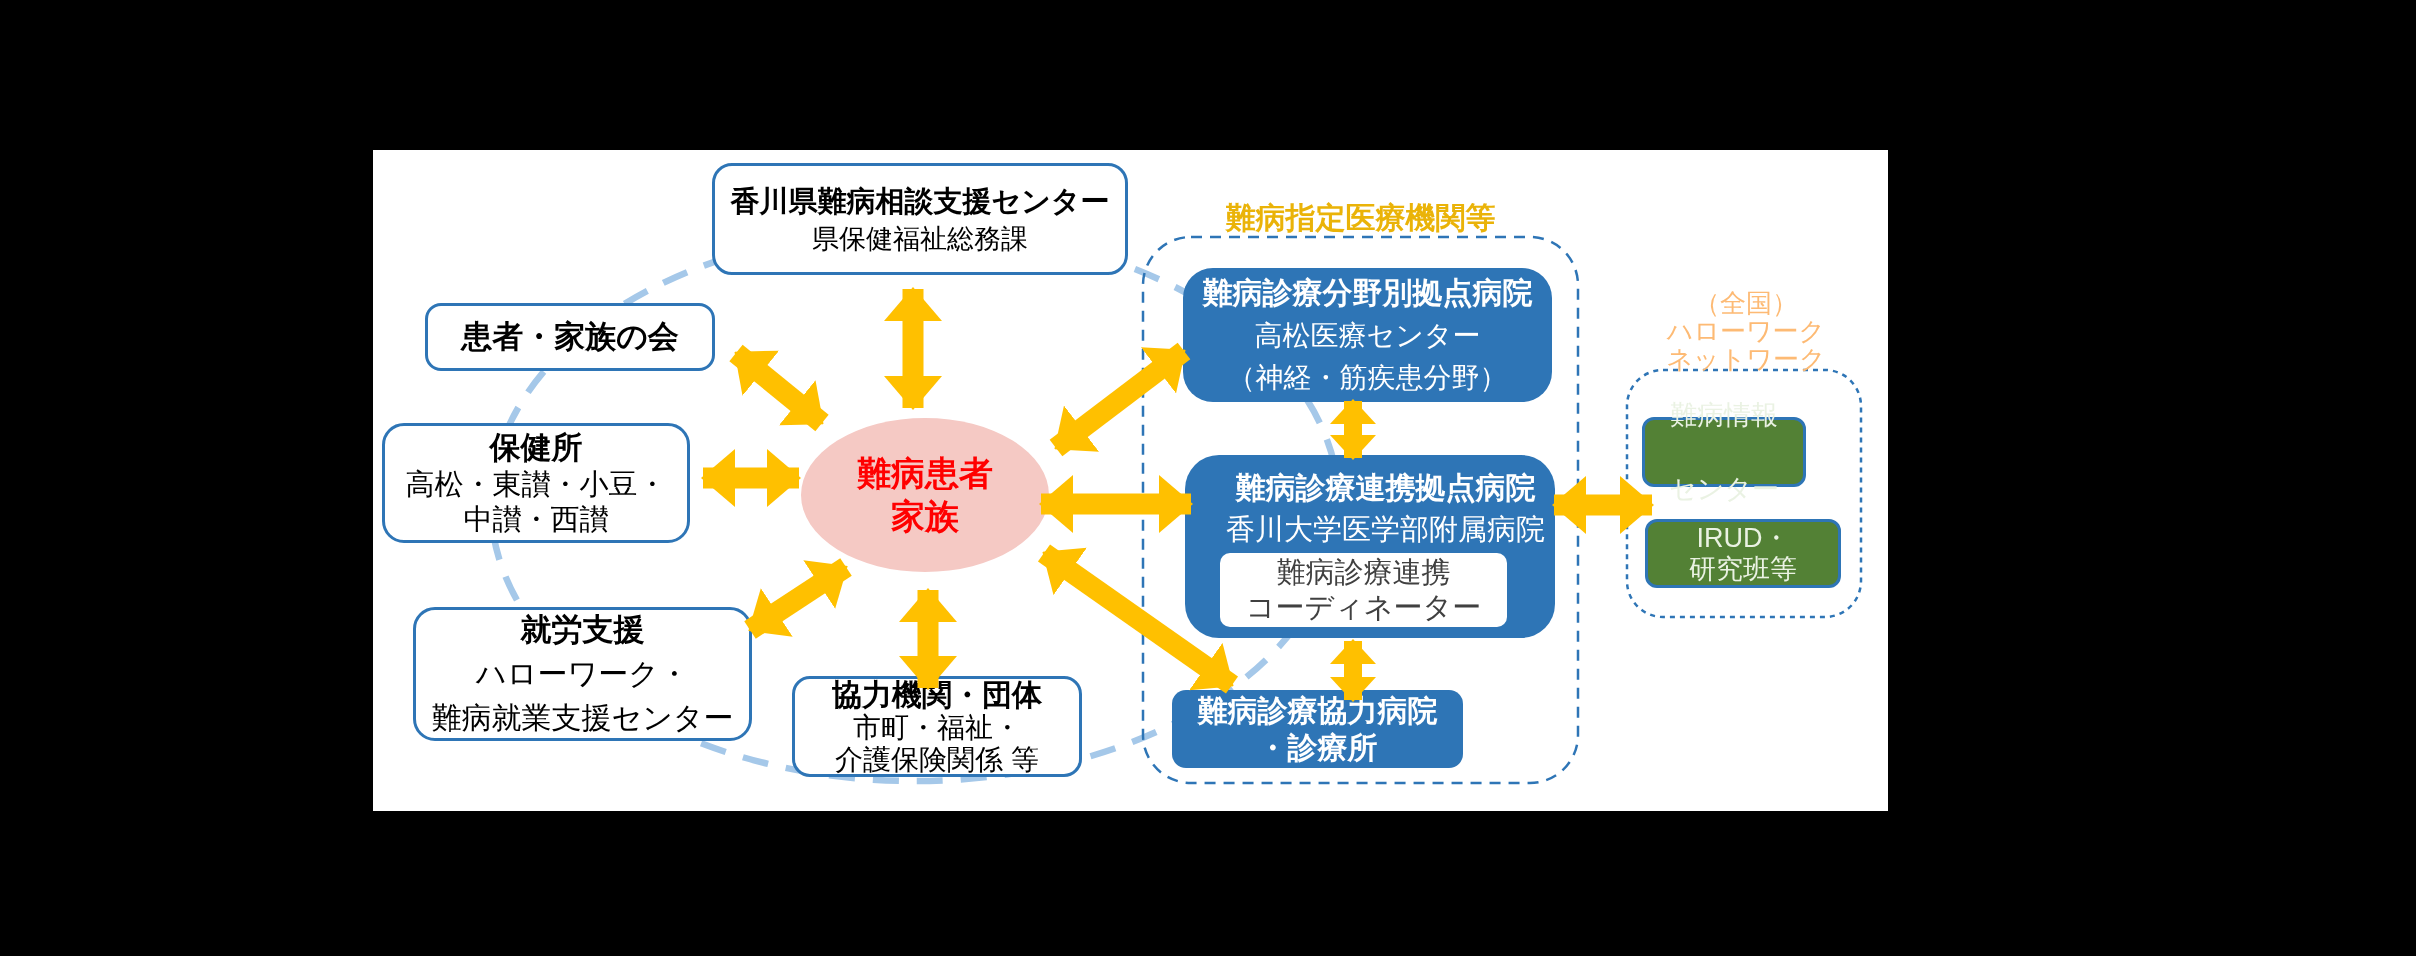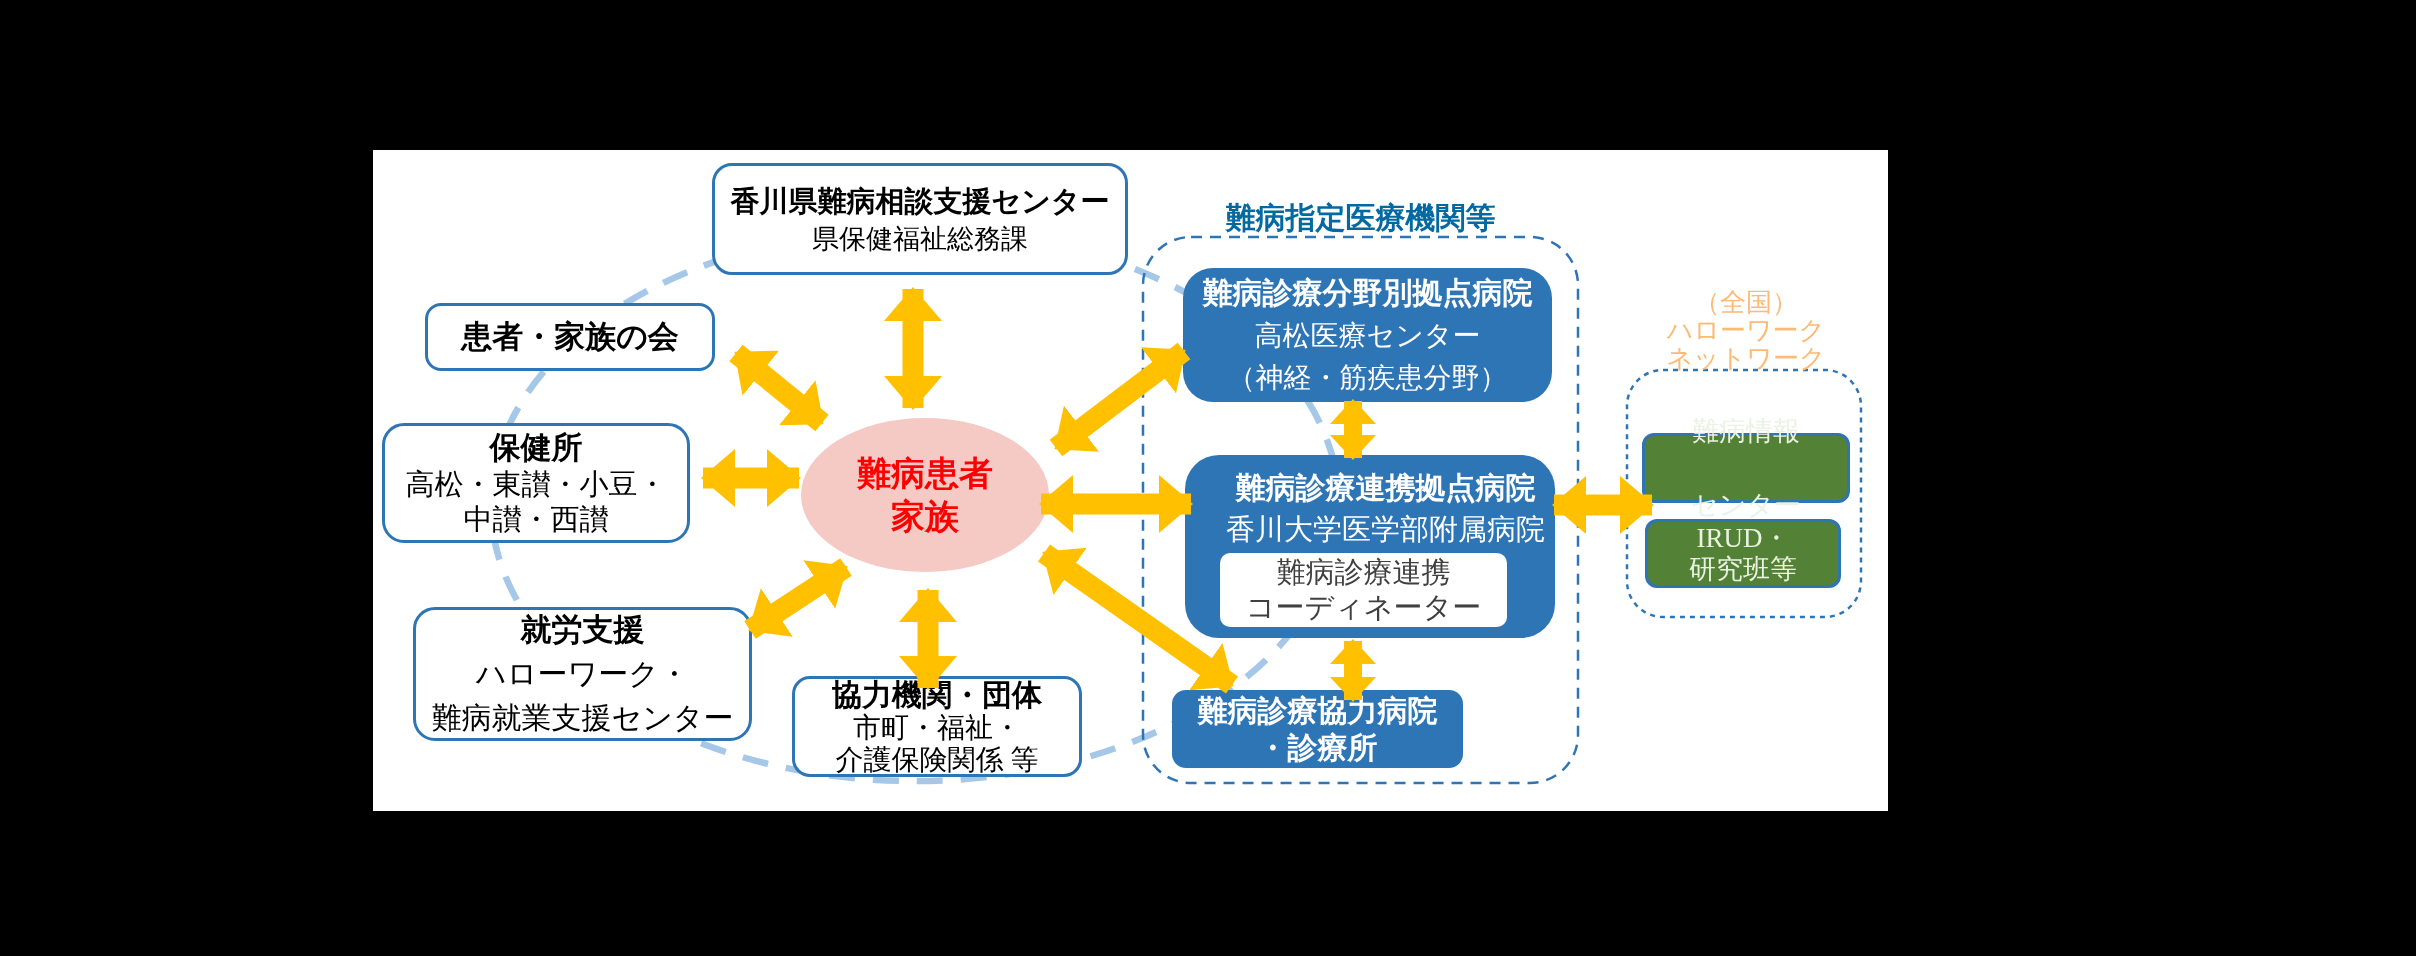--- a/index.html
+++ b/index.html
@@ -1,18 +1,18 @@
 <!DOCTYPE html>
 <html><head>
 <meta charset="utf-8">
 <style>
   html,body{margin:0;padding:0;background:#000;}
   .stage{
     position:relative;width:2416px;height:956px;background:#000;
-    font-family:Liberation Serif, serif;overflow:hidden;
+    font-family:Liberation Sans, sans-serif;overflow:hidden;
   }
   .canvas{position:absolute;left:373px;top:150px;width:1515px;height:661px;background:#fff;z-index:0;}
   .layer{position:absolute;left:0;top:0;width:2416px;height:956px;}
   .under{z-index:1;}
   .over{z-index:4;pointer-events:none;}
   .box{
     position:absolute;box-sizing:border-box;z-index:2;
     display:flex;flex-direction:column;justify-content:center;align-items:center;
     text-align:center;color:#000;
   }
@@ -42,32 +42,32 @@
   #core-hospital{left:1185px;top:455px;width:370px;height:183px;border-radius:34px;justify-content:flex-start;padding-top:12px;padding-left:31px;}
   #core-hospital .t{font-size:30px;line-height:42px;}
   #core-hospital .s{font-size:29px;line-height:40px;}
   #core-inner{
     position:absolute;left:35px;top:98px;width:287px;height:74px;background:#fff;border-radius:10px;
     color:#404040;display:flex;flex-direction:column;justify-content:center;align-items:center;
     font-size:29px;line-height:35px;
   }
   #coop-hospital{left:1172px;top:690px;width:291px;height:78px;border-radius:14px;font-size:30px;line-height:37px;}
 
-  #info-center{left:1642px;top:433px;width:208px;height:70px;border-radius:12px;font-size:27px;line-height:31px;gap:43px;}
+  #info-center{left:1642px;top:417px;width:164px;height:70px;border-radius:12px;font-size:27px;line-height:31px;gap:43px;}
   #irud{left:1645px;top:519px;width:196px;height:69px;border-radius:12px;font-size:27px;line-height:31px;}
 
   #center-ellipse{
     position:absolute;left:801px;top:418px;width:248px;height:154px;border-radius:50%;
     background:#F5C9C4;z-index:2;display:flex;flex-direction:column;justify-content:center;align-items:center;
     color:#FF0000;font-weight:bold;font-size:34px;line-height:43px;text-align:center;
   }
 
   #designated-label{
     position:absolute;left:1143px;top:198px;width:435px;z-index:2;text-align:center;
-    font-weight:bold;font-size:30px;color:#0369a1;
+    font-weight:bold;font-size:30px;color:#eab308;
   }
   #network-label{
     position:absolute;left:1626px;top:289px;width:240px;z-index:2;text-align:center;
     font-size:26px;line-height:28px;color:#fdba74;
   }
 </style>
 </head>
 <body>
 
 <div class="stage">

